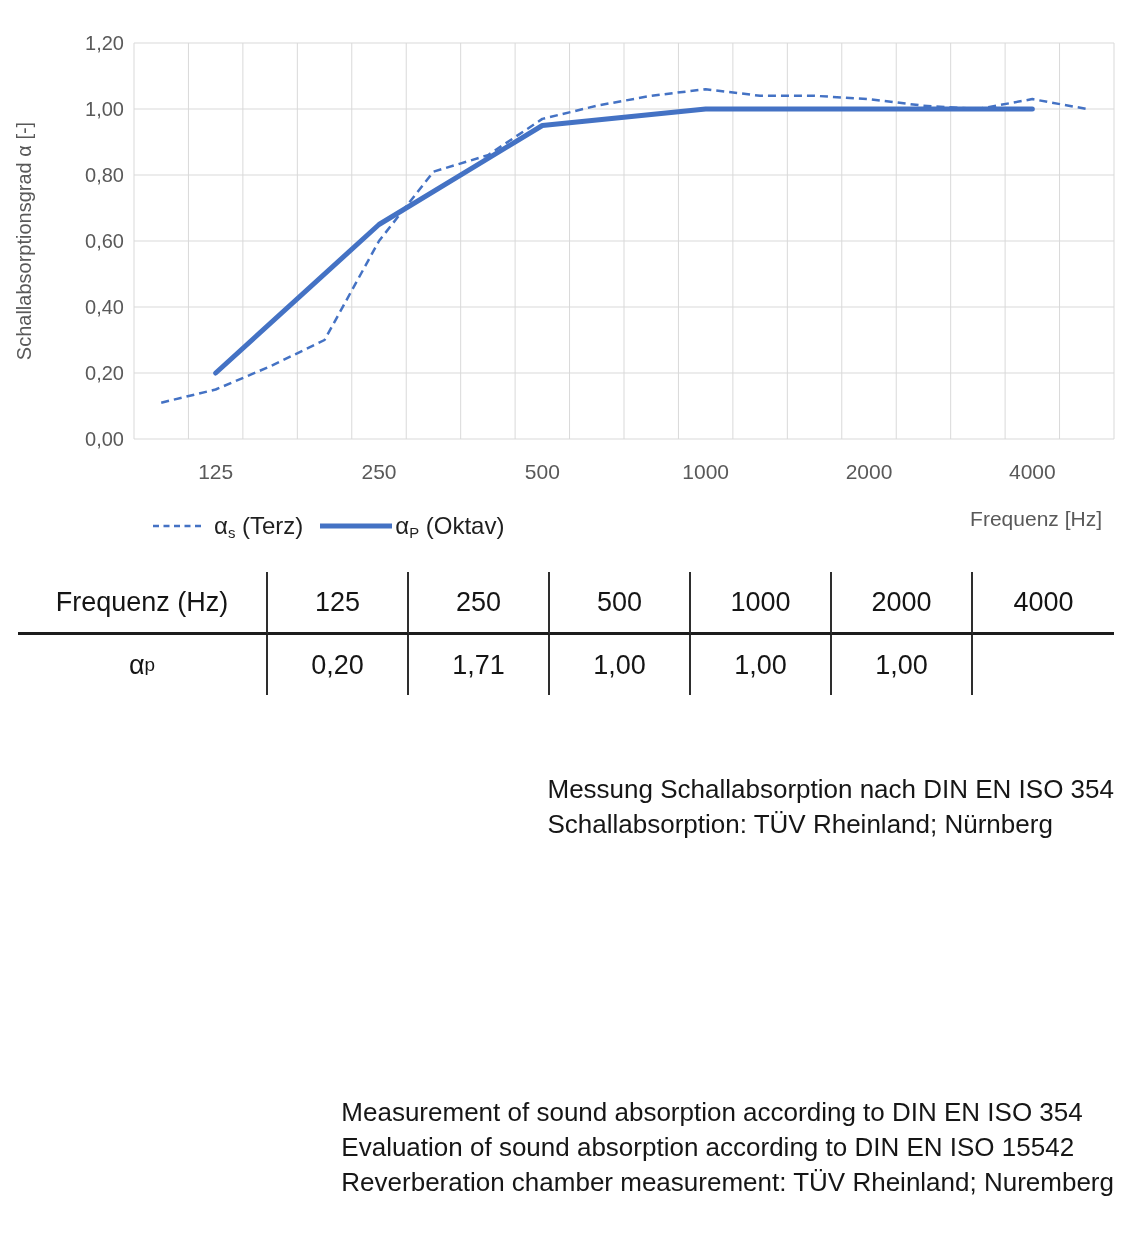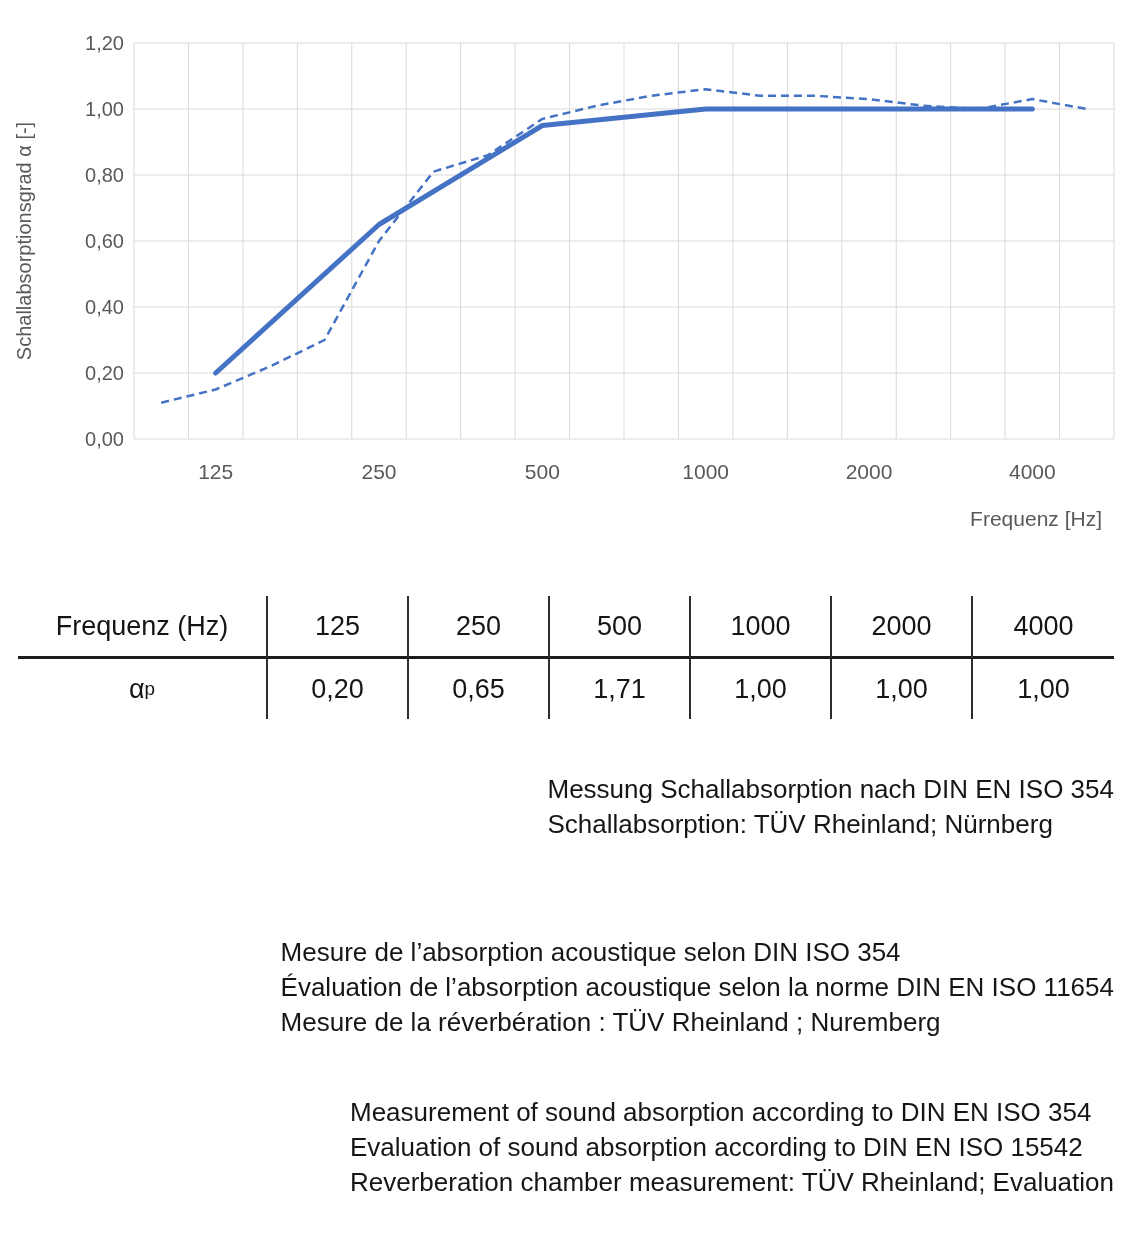--- a/index.html
+++ b/index.html
@@ -14,21 +14,21 @@
   .legend{
     position:absolute;left:152px;top:512px;display:flex;align-items:center;gap:16px;
     font-size:24px;color:#1f1f1f;
   }
   .legend-item{display:flex;align-items:center;}
   .legend-item.terz{gap:10px;}
   .legend-item.oktav{gap:2px;}
   .legend-label sub{font-size:0.62em;vertical-align:-0.28em;line-height:0;}
   
   .freq-table{
-    position:absolute;left:18px;top:596px;
+    position:absolute;left:18px;top:572px;
     display:grid;grid-template-columns:250px repeat(6,141px);
     color:#151515;font-size:27px;
   }
   .ft-cell{
     display:flex;align-items:center;justify-content:center;
     height:60px;border-right:2px solid #2e2e2e;
   }
   .ft-cell:nth-child(7n){border-right:none;}
   .ft-head{border-bottom:3px solid #1c1c1c;}
   .ft-label sub{font-size:0.7em;vertical-align:-0.3em;line-height:0;}
@@ -86,51 +86,59 @@
         <text x="215.66666666666669" y="479" text-anchor="middle" font-size="21" fill="#595959">125</text>
         <text x="379" y="479" text-anchor="middle" font-size="21" fill="#595959">250</text>
         <text x="542.3333333333333" y="479" text-anchor="middle" font-size="21" fill="#595959">500</text>
         <text x="705.6666666666666" y="479" text-anchor="middle" font-size="21" fill="#595959">1000</text>
         <text x="869" y="479" text-anchor="middle" font-size="21" fill="#595959">2000</text>
         <text x="1032.3333333333335" y="479" text-anchor="middle" font-size="21" fill="#595959">4000</text>
         <text transform="translate(31,241) rotate(-90)" text-anchor="middle" font-size="20" fill="#595959">Schallabsorptionsgrad α [-]</text>
         <text x="1102" y="526" text-anchor="end" font-size="21" fill="#595959">Frequenz [Hz]</text>
       </svg>
 
+    <div class="legend">
+      <div class="legend-item terz">
+        <svg width="52" height="8">
+          <line x1="1" y1="4" x2="51" y2="4" stroke-width="2.5" stroke-dasharray="6 4.5" stroke="#4472C4"></line>
+        </svg>
+        <span class="legend-label"><span>α</span><sub>s</sub><span> (Terz)</span></span>
+      </div>
+      <div class="legend-item oktav">
+        <svg width="74" height="8">
+          <line x1="1" y1="4" x2="73" y2="4" stroke-width="5" stroke="#4472C4"></line>
+        </svg>
+        <span class="legend-label"><span>α</span><sub>P</sub><span> (Oktav)</span></span>
+      </div>
+    </div>
   </div>
 
   <div class="freq-table">
     <div class="ft-cell ft-head">Frequenz (Hz)</div>
     <div class="ft-cell ft-head">125</div>
     <div class="ft-cell ft-head">250</div>
     <div class="ft-cell ft-head">500</div>
     <div class="ft-cell ft-head">1000</div>
     <div class="ft-cell ft-head">2000</div>
     <div class="ft-cell ft-head">4000</div>
 
     <div class="ft-cell ft-label">
         <span>α</span>
         <sub>p</sub>
       </div>
     <div class="ft-cell">0,20</div>
-    <div class="ft-cell">0,65</div>
     <div class="ft-cell">1,71</div>
     <div class="ft-cell">1,00</div>
     <div class="ft-cell">1,00</div>
     <div class="ft-cell">1,00</div>
   </div>
 
   <div class="note note-de">
     <div class="note-line">Messung Schallabsorption nach DIN EN ISO 354</div>
     <div class="note-line">Schallabsorption: TÜV Rheinland; Nürnberg</div>
   </div>
-  <div class="note note-fr">
-    <div class="note-line">Mesure de l’absorption acoustique selon DIN ISO 354</div>
-    <div class="note-line">Évaluation de l’absorption acoustique selon la norme DIN EN ISO 11654</div>
-    <div class="note-line">Mesure de la réverbération : TÜV Rheinland ; Nuremberg</div>
-  </div>
   <div class="note note-en">
     <div class="note-line">Measurement of sound absorption according to DIN EN ISO 354</div>
     <div class="note-line">Evaluation of sound absorption according to DIN EN ISO 15542</div>
-    <div class="note-line">Reverberation chamber measurement: TÜV Rheinland; Evaluation</div>
+    <div class="note-line">Reverberation chamber measurement: TÜV Rheinland; Nuremberg</div>
   </div>
 
 </div>
 
 </body></html>

